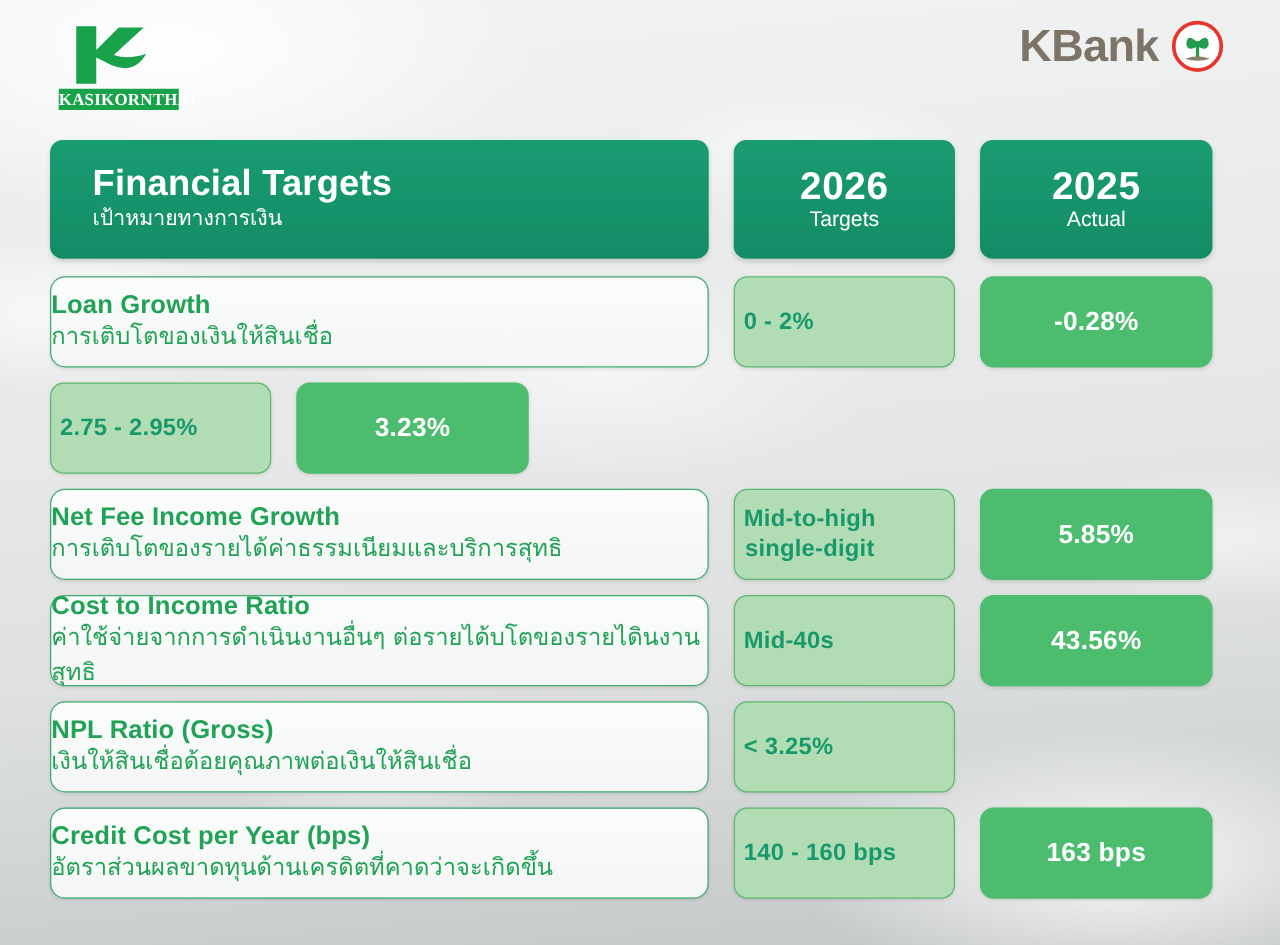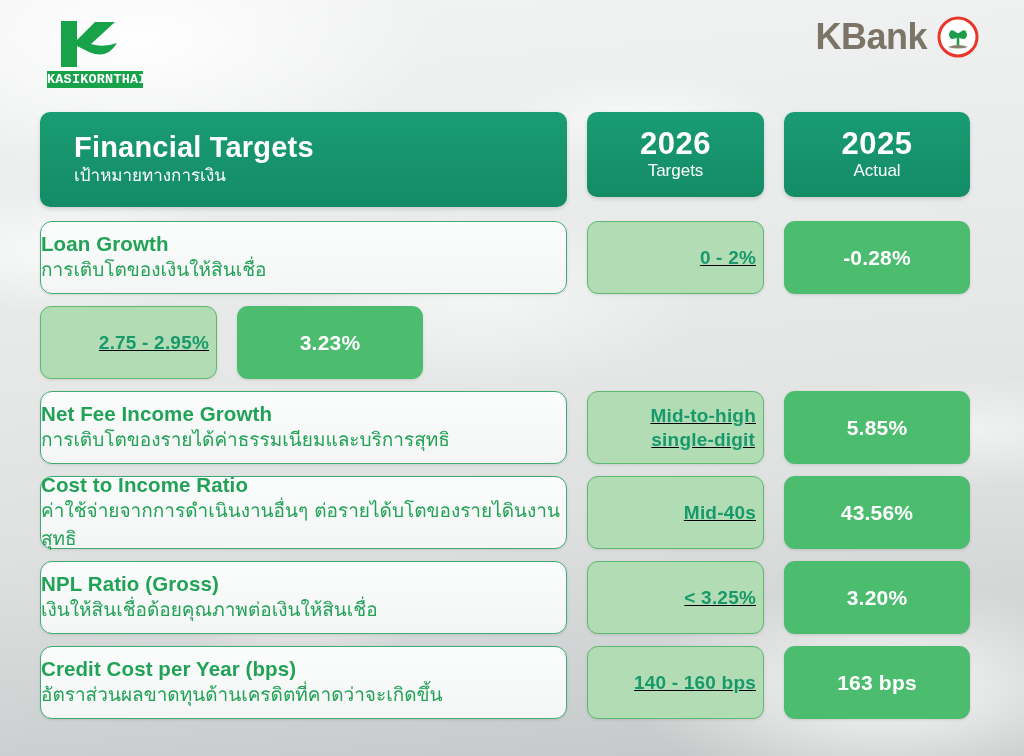--- a/index.html
+++ b/index.html
@@ -56,21 +56,21 @@
     top: 53px;
     width: 96px;
     height: 17px;
     background: #18a24a;
     color: #ffffff;
     font-size: 13.5px;
     font-weight: bold;
     letter-spacing: 0.2px;
     line-height: 17px;
     text-align: right;
-    font-family: Liberation Mono, monospace;
+    font-family: Liberation Serif, serif;
   }
 
   .logo-kbank {
     position: absolute;
     right: 45px;
     top: 16px;
     display: flex;
     align-items: center;
     gap: 10px;
   }
@@ -125,21 +125,21 @@
     letter-spacing: 0.2px;
   }
   .hdr-title .th {
     color: #ffffff;
     font-size: 17px;
     line-height: 1.35;
     margin-top: 2px;
     font-family: "DejaVu Sans", sans-serif;
   }
   .hdr-col {
-    height: 85px;
+    height: 95px;
     border-radius: 10px;
     background: linear-gradient(180deg, #1a9c73 0%, #138c66 100%);
     box-shadow: 0 2px 4px rgba(0,0,0,0.14);
     display: flex;
     flex-direction: column;
     align-items: center;
     justify-content: center;
     box-sizing: border-box;
   }
   .hdr-col .year {
@@ -184,25 +184,24 @@
   }
 
   .target-card {
     height: 73px;
     border-radius: 11px;
     border: 1.3px solid #5cb96f;
     background: #b2ddb4;
     box-shadow: 0 1px 3px rgba(0,0,0,0.10);
     display: flex;
     align-items: center;
-    justify-content: flex-end;
+    justify-content: flex-start;
     text-align: center;
     box-sizing: border-box;
     padding: 0 7px;
-    text-decoration: underline;
   }
   .target-card .val {
     color: #18996b;
     font-size: 19px;
     font-weight: bold;
     line-height: 1.22;
     letter-spacing: 0.2px;
   }
 
   .actual-card {
@@ -349,25 +348,20 @@
         <div class="metric-card">
           <div class="en">NPL Ratio (Gross)</div>
           <div class="th">เงินให้สินเชื่อด้อยคุณภาพต่อเงินให้สินเชื่อ</div>
         </div>
       </div>
       <div class="col-target">
         <div class="target-card">
           <div class="val two-line">&lt; 3.25%</div>
         </div>
       </div>
-      <div class="col-actual">
-        <div class="actual-card">
-          <div class="val">3.20%</div>
-        </div>
-      </div>
     </div>
 
     <div class="row">
       <div class="col-label">
         <div class="metric-card">
           <div class="en">Credit Cost per Year (bps)</div>
           <div class="th">อัตราส่วนผลขาดทุนด้านเครดิตที่คาดว่าจะเกิดขึ้น</div>
         </div>
       </div>
       <div class="col-target">

